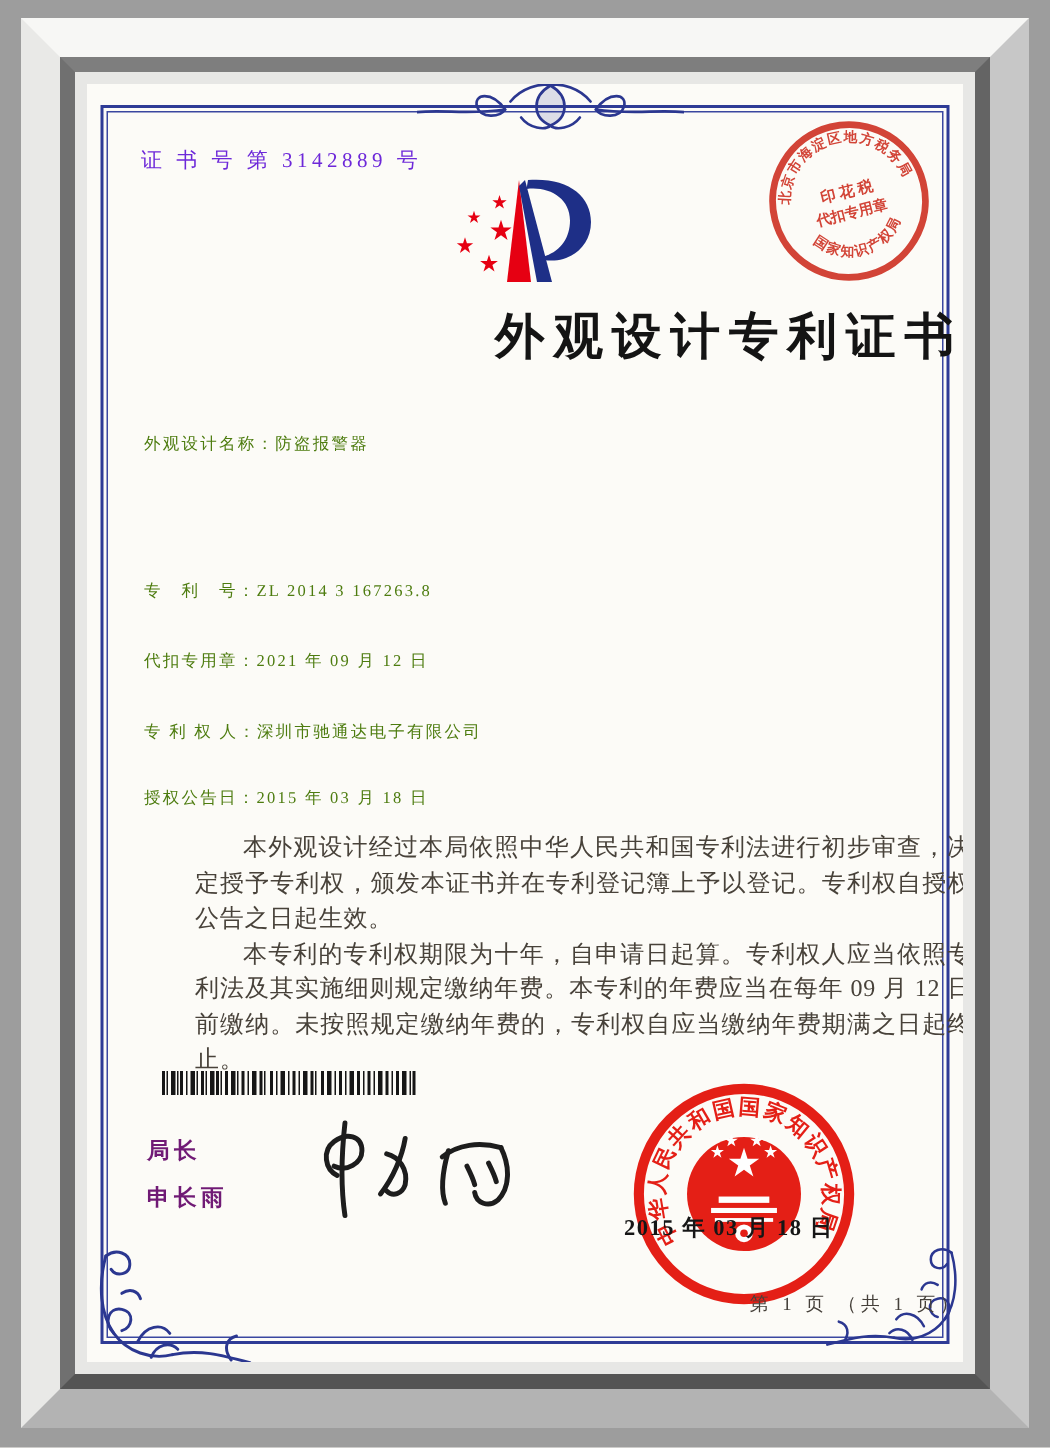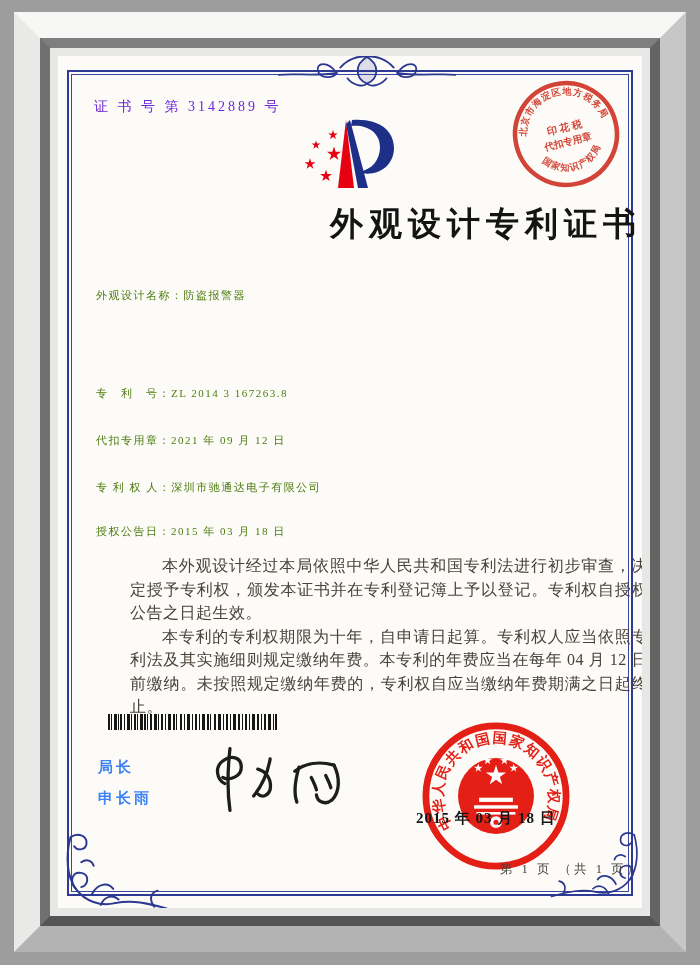--- a/index.html
+++ b/index.html
@@ -18,21 +18,21 @@
   .bborder-inner{position:absolute;inset:2px;border:1px solid #3a47a0;}
   .abs{position:absolute;}
   .cert-no{left:36px;top:42px;font-size:14px;letter-spacing:3px;color:#6d28d9;}
   .title{left:0;right:0;top:146px;text-align:right;font-size:33px;font-weight:700;
          letter-spacing:6px;color:#141414;}
   .field{left:38px;font-size:11px;letter-spacing:1.5px;color:#4d7c0f;white-space:nowrap;}
   .paras{left:38px;width:518px;top:498px;font-size:16px;line-height:23.5px;
          color:#48423a;text-align:justify;letter-spacing:0.5px;margin-left:34px;}
   .paras p{margin:0;text-indent:2em;}
   .barcode{left:50px;top:658px;width:170px;height:16px;}
-  .officer{left:40px;font-size:15px;font-weight:700;letter-spacing:3px;color:#3b82f6;
+  .officer{left:40px;font-size:15px;font-weight:700;letter-spacing:3px;color:#701a75;
            font-family:"Liberation Sans","DejaVu Sans",sans-serif;}
   .signature{left:138px;top:684px;width:175px;height:78px;}
   .seal{left:362px;top:664px;width:152px;height:152px;opacity:0.94;}
   .seal-date{left:358px;top:753px;font-size:15px;letter-spacing:1px;color:#161616;font-weight:600;}
   .footer{left:0;right:0;top:805px;text-align:right;font-size:12.5px;letter-spacing:3px;color:#45403a;}
   .tax-stamp{left:452px;top:22px;width:112px;height:112px;transform:rotate(-14deg);opacity:0.92;}
   .logo{left:244px;top:62px;width:92px;height:80px;}
   .orn-top{left:220px;top:-12px;width:178px;height:58px;}
   .orn-bl{left:-4px;top:776px;width:122px;height:80px;}
   .orn-br{left:492px;top:764px;width:92px;height:90px;transform:scaleX(-1);}
@@ -137,21 +137,21 @@
           </div>
           <div class="abs field" style="top:424px">
             <span>专 利 权 人：</span><span>深圳市驰通达电子有限公司</span>
           </div>
           <div class="abs field" style="top:468px">
             <span>授权公告日：</span><span>2015 年 03 月 18 日</span>
           </div>
 
           <div class="abs paras">
             <p>本外观设计经过本局依照中华人民共和国专利法进行初步审查，决定授予专利权，颁发本证书并在专利登记簿上予以登记。专利权自授权公告之日起生效。</p>
-            <p>本专利的专利权期限为十年，自申请日起算。专利权人应当依照专利法及其实施细则规定缴纳年费。本专利的年费应当在每年 04 月 12 日前缴纳。未按照规定缴纳年费的，专利权自应当缴纳年费期满之日起终止。</p>
+            <p>本专利的专利权期限为十年，自申请日起算。专利权人应当依照专利法及其实施细则规定缴纳年费。本专利的年费应当在每年 09 月 12 日前缴纳。未按照规定缴纳年费的，专利权自应当缴纳年费期满之日起终止。</p>
           </div>
 
           <svg class="abs barcode" viewBox="0 0 170 16" preserveAspectRatio="none">
             <path fill="#161616" d="M0 0h2v16H0z M3 0h1v16H3z M6 0h3v16H6z M10 0h1v16h-1z M12 0h2v16h-2z M16 0h1v16h-1z M19 0h3v16h-3z M23 0h1v16h-1z M26 0h2v16h-2z M29 0h1v16h-1z M32 0h3v16h-3z M36 0h2v16h-2z M39 0h1v16h-1z M42 0h2v16h-2z M46 0h3v16h-3z M50 0h1v16h-1z M53 0h2v16h-2z M57 0h1v16h-1z M60 0h3v16h-3z M65 0h2v16h-2z M68 0h1v16h-1z M72 0h2v16h-2z M76 0h1v16h-1z M79 0h3v16h-3z M84 0h1v16h-1z M87 0h2v16h-2z M91 0h1v16h-1z M94 0h3v16h-3z M99 0h2v16h-2z M102 0h1v16h-1z M106 0h2v16h-2z M110 0h3v16h-3z M115 0h1v16h-1z M118 0h2v16h-2z M122 0h1v16h-1z M125 0h3v16h-3z M130 0h2v16h-2z M134 0h1v16h-1z M137 0h2v16h-2z M141 0h1v16h-1z M144 0h3v16h-3z M149 0h2v16h-2z M153 0h1v16h-1z M156 0h2v16h-2z M160 0h3v16h-3z M165 0h1v16h-1z M167 0h2v16h-2z"></path>
           </svg>
 
           <div class="abs officer" style="top:702px">局长</div>
           <div class="abs officer" style="top:733px">申长雨</div>
 
           <svg class="abs signature" viewBox="0 0 170 75">

